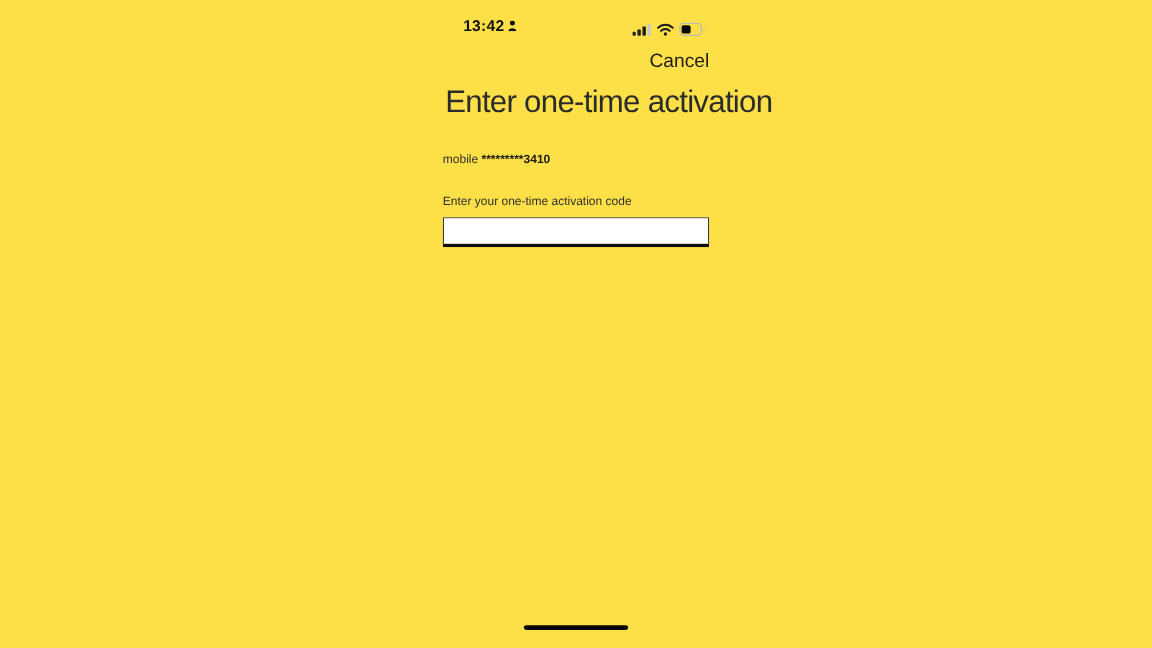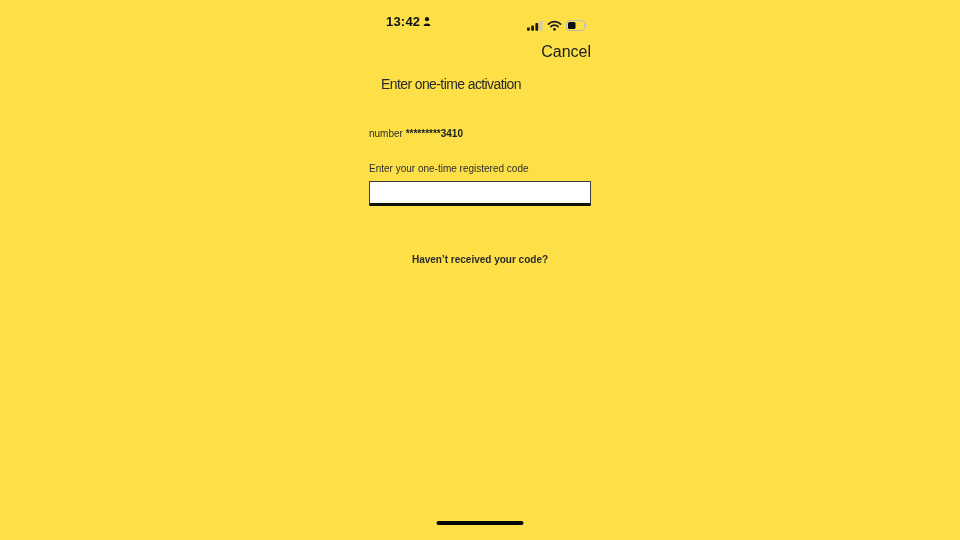--- a/index.html
+++ b/index.html
@@ -58,22 +58,22 @@
   .content {
     position: absolute;
     left: 369px;
     top: 0;
     width: 222px;
     height: 100%;
   }
   .heading {
     position: absolute;
     top: 71px;
-    left: 12px;
-    font-size: 14px;
+    left: 2px;
+    font-size: 26px;
     font-weight: 400;
     letter-spacing: -0.6px;
     line-height: 26px;
     color: #2b2b2b;
     white-space: nowrap;
   }
   .body-text {
     position: absolute;
     top: 128px;
     left: 0;
@@ -178,26 +178,25 @@
 
   <button class="cancel-button">Cancel</button>
 
   <div class="content">
 
     <h1 class="heading">
         <span style="display:block">Enter one-time activation</span>
       </h1>
 
     <p class="body-text">
-        <span style="display:block"><span>number </span><span class="masked">*********3410</span></span>
+        <span style="display:block"><span>mobile </span><span class="masked">*********3410</span></span>
       </p>
 
-    <label class="input-label" for="activation-code">Enter your one-time registered code</label>
+    <label class="input-label" for="activation-code">Enter your one-time activation code</label>
 
     <input id="activation-code" class="code-input" type="text" value="" style="">
 
-    <button class="help-link">Haven’t received your code?</button>
 
   </div>
 
   <div class="home-indicator"></div>
 
 </div>
 
 </body></html>

